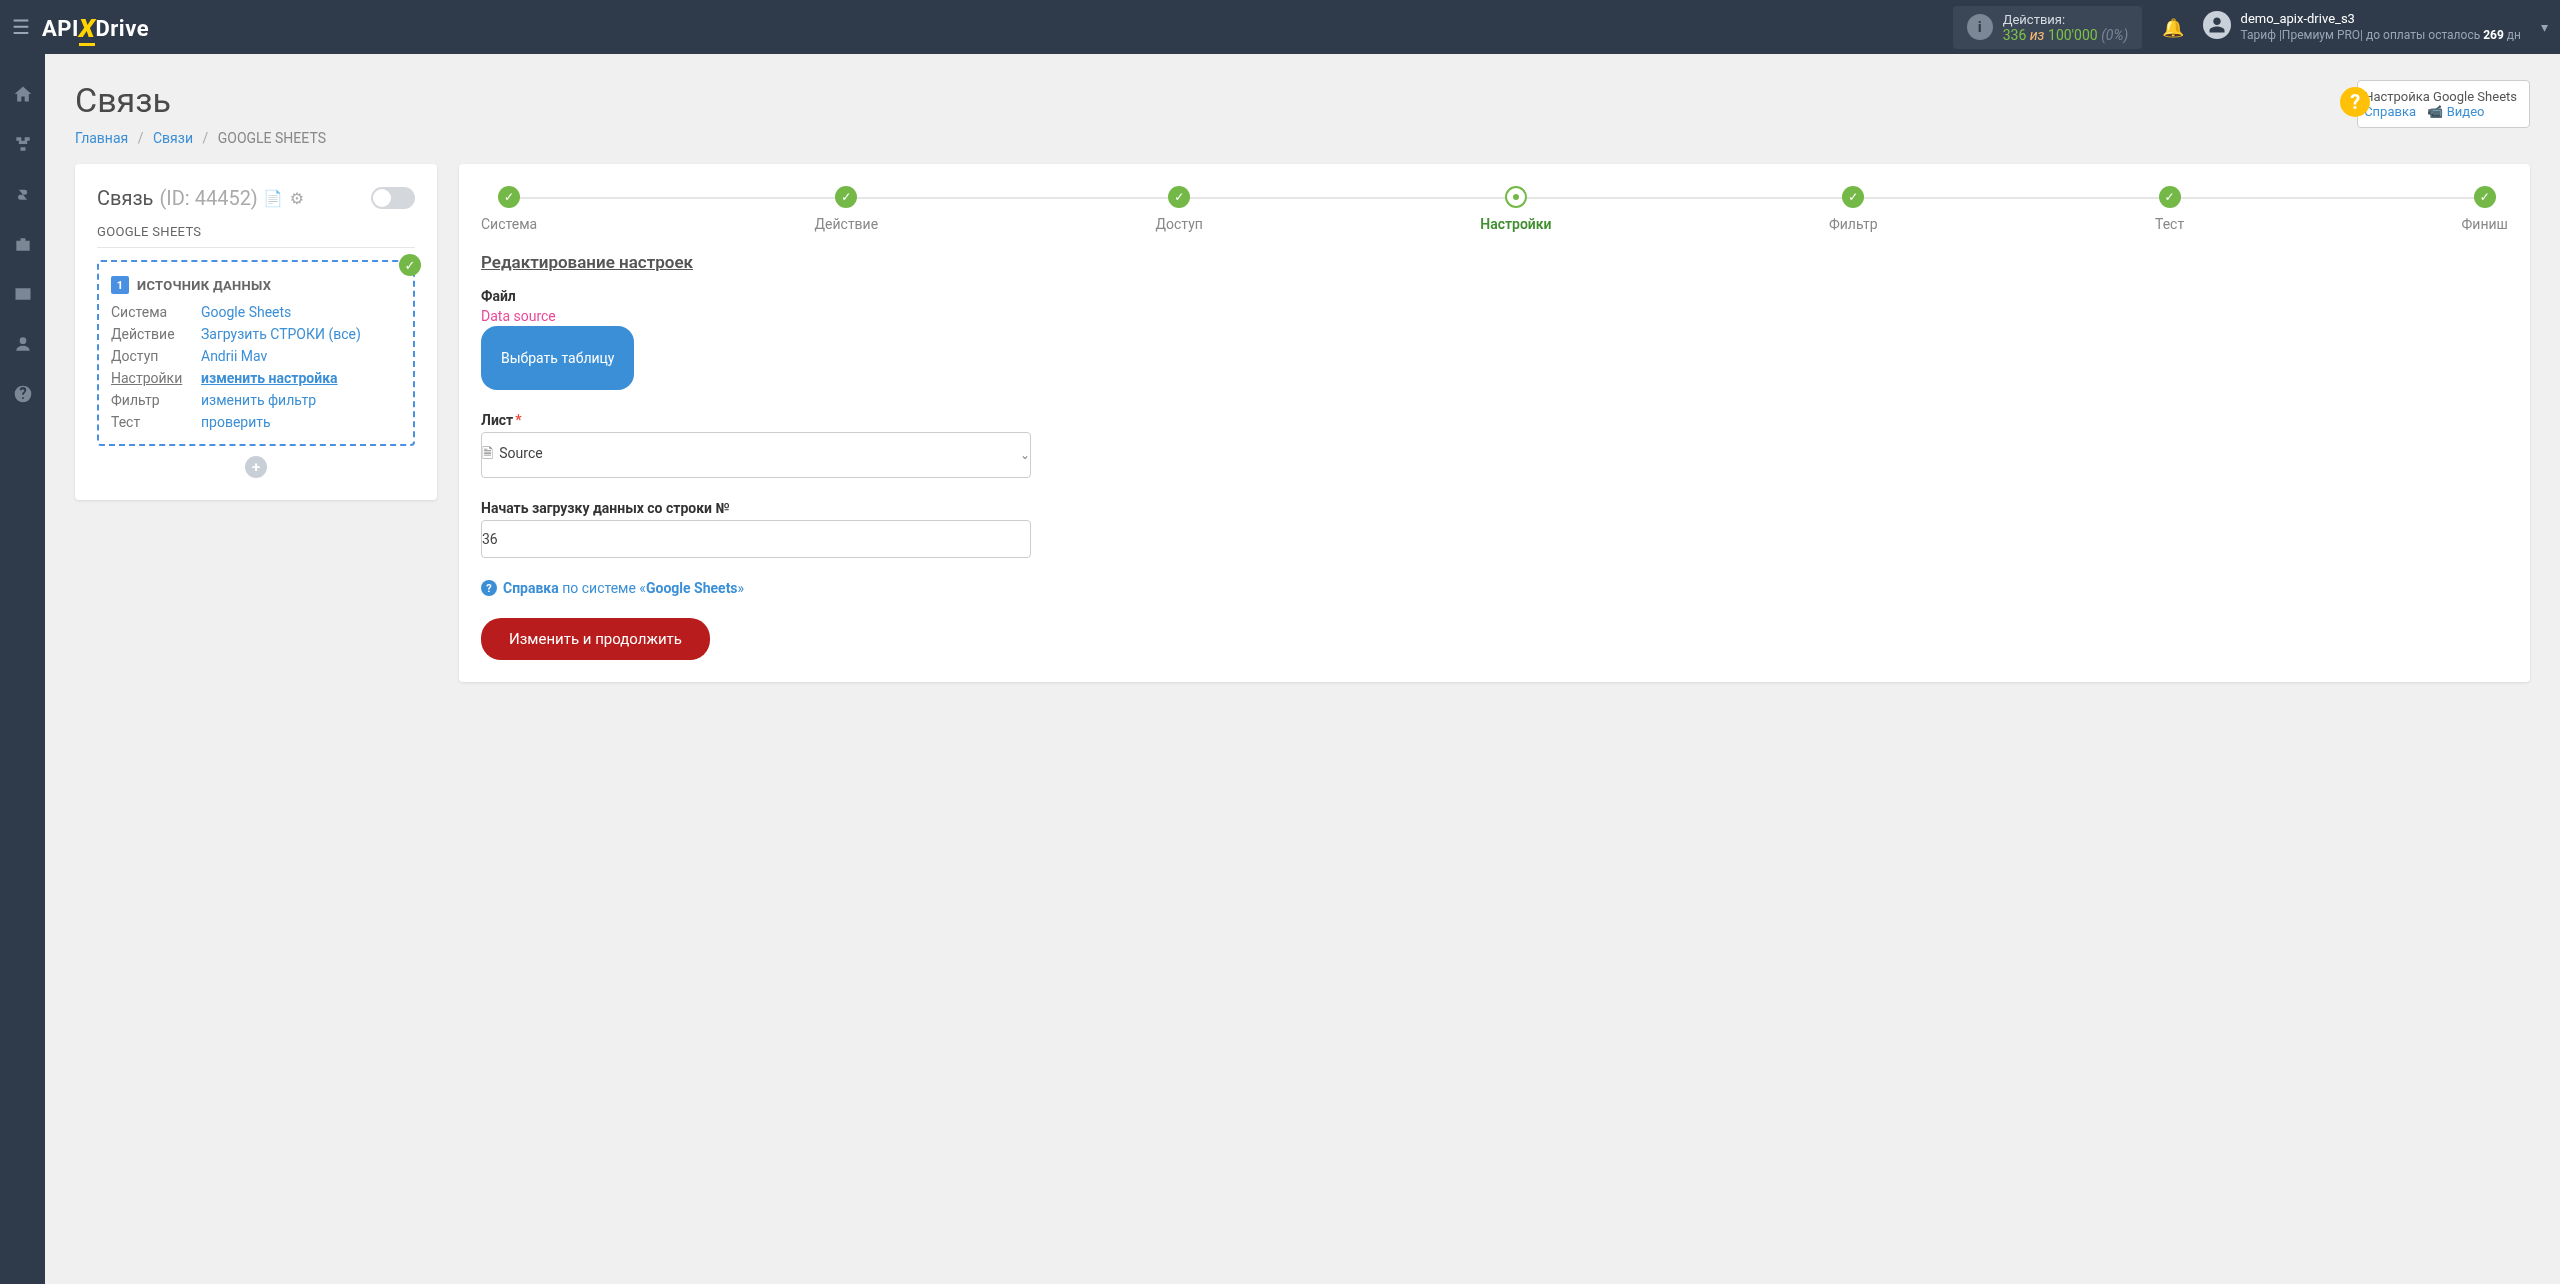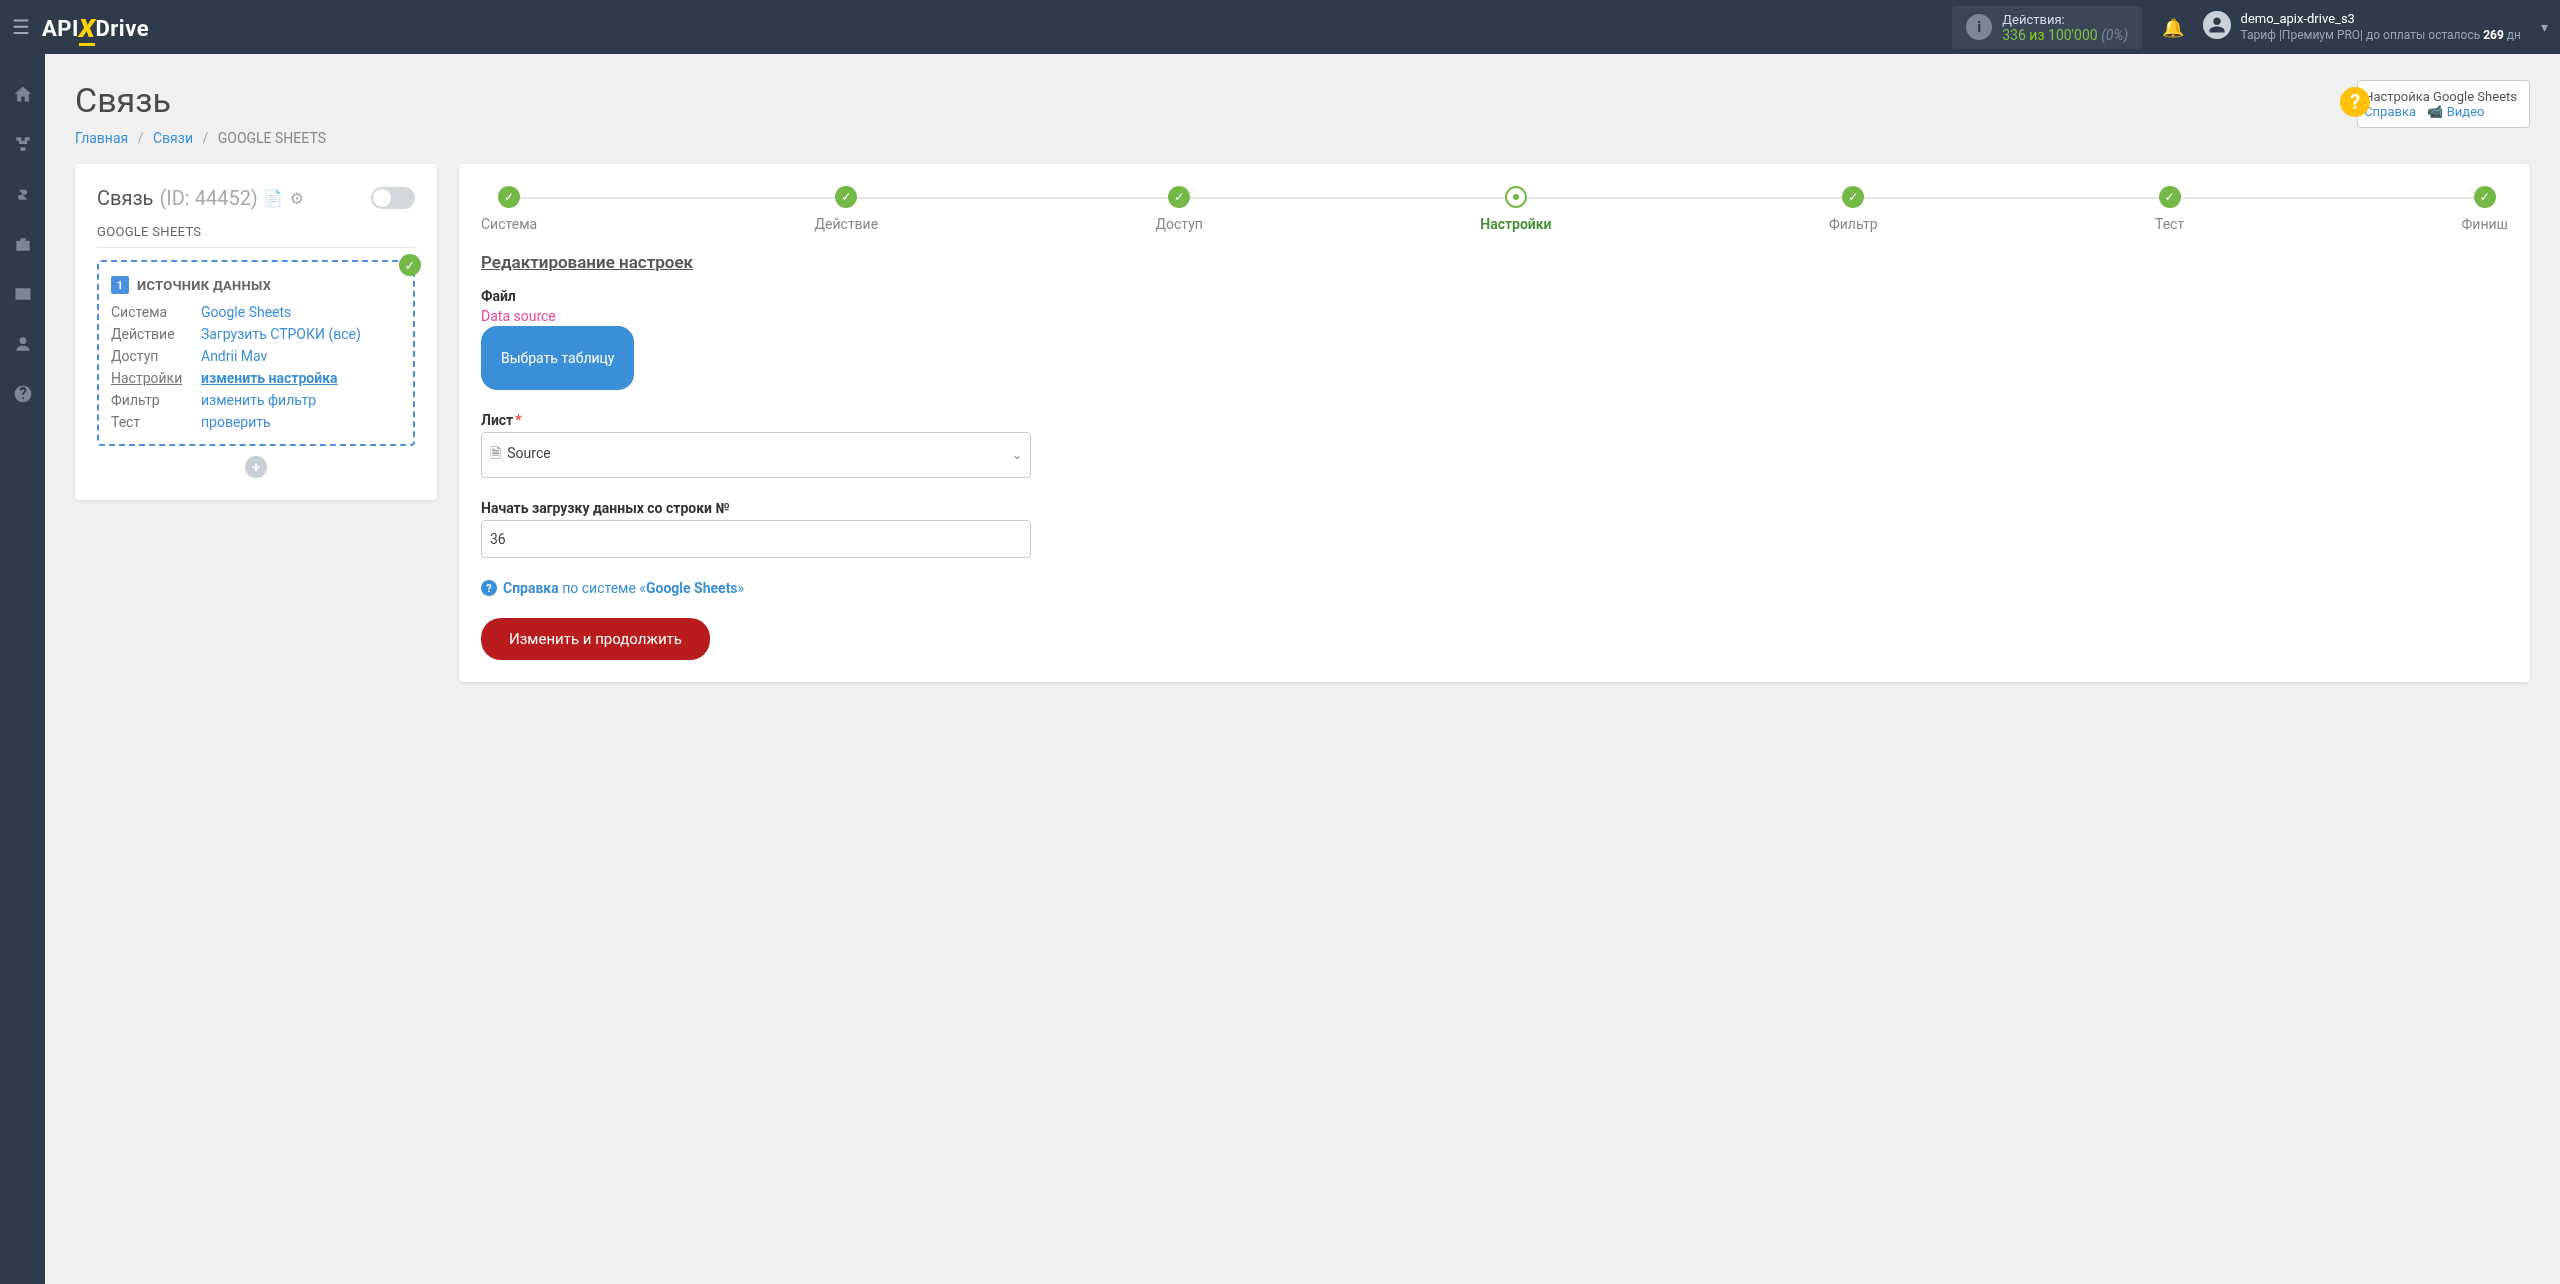--- a/index.html
+++ b/index.html
@@ -7,21 +7,21 @@
 .topbar{background:#2f3a4a;height:54px;display:flex;align-items:center;padding:0 12px;color:#fff}
 .menu-icon{color:#9aa5b3;font-size:20px;margin-right:12px;cursor:pointer}
 .logo{font-weight:700;font-size:22px;letter-spacing:.5px}
 .logo .x{color:#ffd200;font-style:italic;font-weight:900;font-size:26px;position:relative;top:1px}
 .logo .x::after{content:"";display:block;height:3px;background:#ffd200;width:100%;position:absolute;bottom:-3px;left:0}
 .top-spacer{flex:1}
 .actions-box{background:#3b4656;border-radius:4px;padding:6px 14px;display:flex;align-items:center;gap:10px;margin-right:20px}
 .info-circle{background:#7b8795;color:#2f3a4a;width:26px;height:26px;border-radius:50%;display:flex;align-items:center;justify-content:center;font-weight:700;font-size:15px}
 .actions-text{font-size:13px;color:#d5dbe3}
 .actions-nums .n1{color:#7fc24a}
-.actions-nums .n2{color:#84cc16;}
+.actions-nums .n2{color:#fdba74;font-style:italic}
 .actions-nums .n3{color:#7fc24a}
 .actions-nums .pct{color:#7b8795;font-style:italic}
 .bell{color:#c9d0da;font-size:18px;margin-right:18px}
 .user-block{display:flex;align-items:flex-start;gap:10px}
 .avatar{width:28px;height:28px;border-radius:50%;background:#c9d0da;display:flex;align-items:center;justify-content:center}
 .avatar svg{width:18px;height:18px;fill:#2f3a4a}
 .user-text{font-size:13px;line-height:1.3}
 .user-text .tariff{color:#9aa5b3;font-size:12px}
 .user-text .dn{font-weight:700;color:#fff}
 .chev{margin-left:20px;color:#9aa5b3;font-size:14px}
@@ -71,21 +71,21 @@
 .step-c.cur{background:#fff;border:2px solid #74b947}
 .step-c.cur::after{content:"";width:6px;height:6px;background:#74b947;border-radius:50%}
 .step-l{font-size:14px;color:#888}
 .step-l.act{color:#3f8e2f;font-weight:600}
 .steps-line{position:absolute;top:11px;left:20px;right:20px;height:2px;background:#e5e5e5;z-index:0}
 .sec-h{font-size:17px;color:#555;text-decoration:underline;margin-bottom:16px;font-weight:600}
 .lbl{font-weight:700;color:#333;font-size:14px;margin-bottom:4px;display:block}
 .val{color:#ec4899;font-size:14px;margin-bottom:2px}
 .btn-blue{background:#3b8fd6;color:#fff;border:none;border-radius:16px;padding:24px 20px;font-size:14px;cursor:pointer}
 .req{color:#e74c3c;margin-left:2px}
-.select,.input{width:550px;border:1px solid #ccc;border-radius:4px;padding:10px 8px;font-size:14px;color:#444;background:#fff;display:flex;align-items:center;justify-content:space-between;cursor:pointer}
+.select,.input{width:550px;border:1px solid #ccc;border-radius:4px;padding:10px 0;font-size:14px;color:#444;background:#fff;display:flex;align-items:center;justify-content:space-between;cursor:pointer}
 .input{cursor:text}
 .select .doc{color:#888;margin-right:6px}
 .select .chv{color:#888;font-size:12px}
 .group{margin-bottom:22px}
 .help-link{color:#3b8fd6;font-size:14px;display:flex;align-items:center;gap:6px;margin-bottom:22px}
 .help-link .q{width:16px;height:16px;border-radius:50%;background:#3b8fd6;color:#fff;display:flex;align-items:center;justify-content:center;font-size:11px;font-weight:700}
 .help-link .b{font-weight:700}
 .btn-green{background:#b91c1c;color:#fff;border:none;border-radius:20px;padding:12px 28px;font-size:15px;cursor:pointer}
 </style>
 </head>

